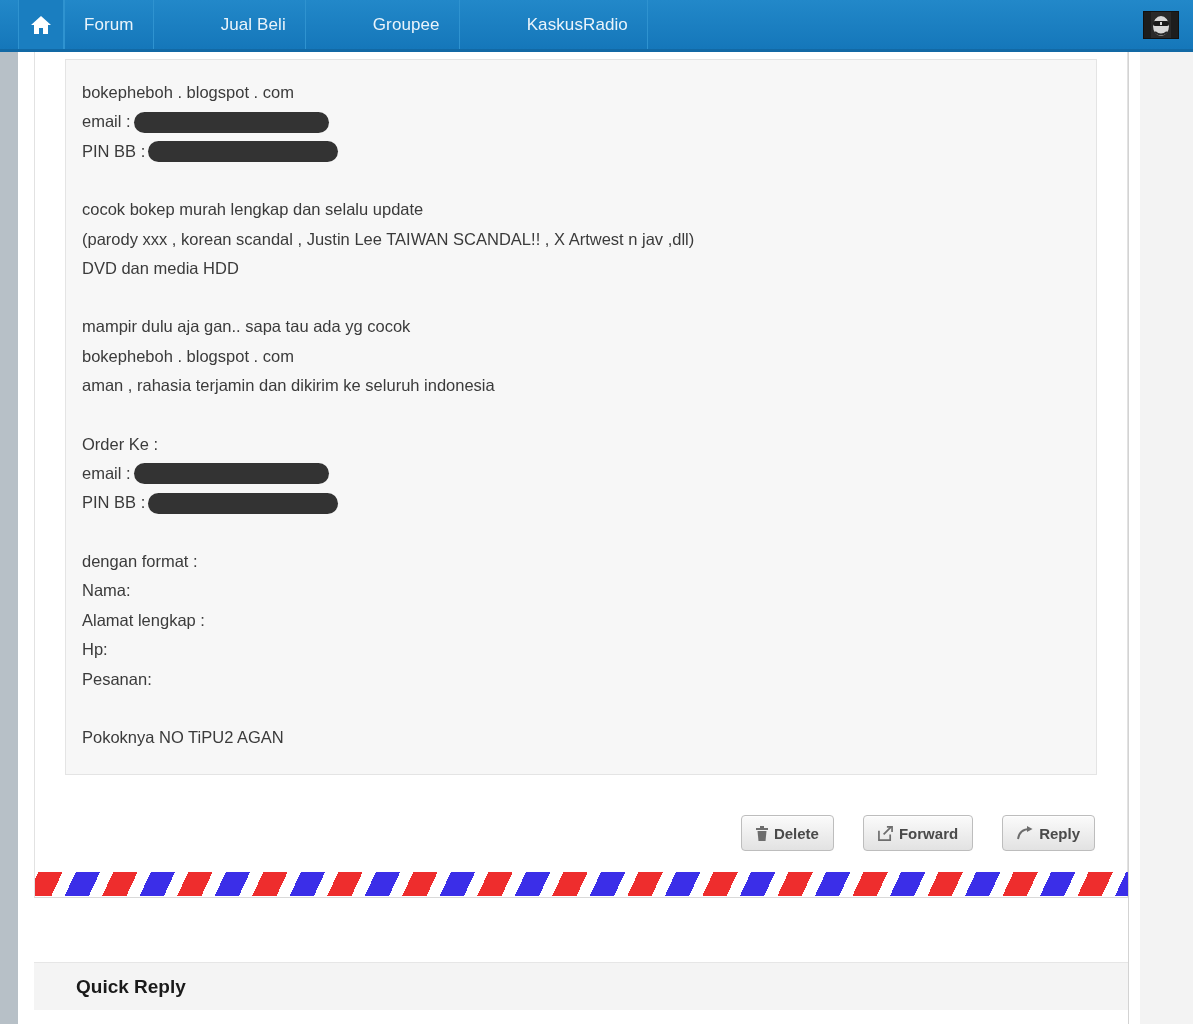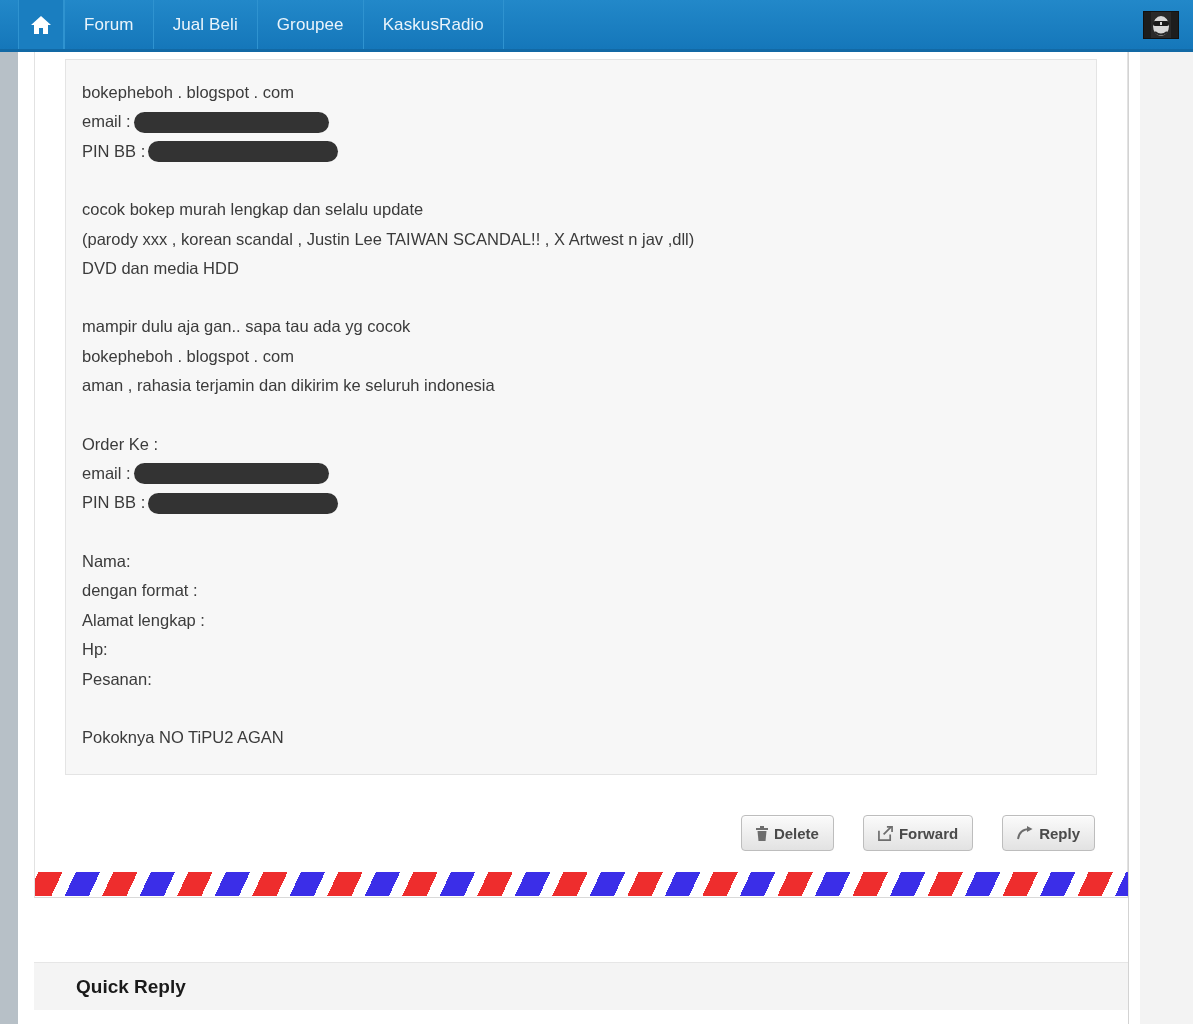--- a/index.html
+++ b/index.html
@@ -20,21 +20,21 @@
   .nav-home{
     position:absolute;left:18px;top:0;width:46px;height:49px;
     background:#1a7ec0;
     border-left:1px solid #2f93d0;border-right:1px solid #2f93d0;
     box-sizing:border-box;
     display:flex;align-items:center;justify-content:center;
     cursor:pointer;
   }
   .nav-home svg{display:block;}
   .nav-items{
-    position:absolute;left:64px;top:0;height:49px;display:flex;
+    position:absolute;left:64px;top:0;height:49px;display:flex;gap:48px;
   }
   .nav-item{
     height:49px;display:flex;align-items:center;
     padding:0 19px;
     color:#eaf4fb;font-size:17px;letter-spacing:.1px;
     border-right:1px solid #2f93d0;
     box-sizing:border-box;cursor:pointer;white-space:nowrap;
   }
   .nav-item:first-child{border-left:1px solid #2f93d0;}
   .nav-avatar{
@@ -185,22 +185,22 @@
       <div class="line"><span>DVD dan media HDD</span></div>
       <div class="line spacer"></div>
       <div class="line"><span>mampir dulu aja gan.. sapa tau ada yg cocok</span></div>
       <div class="line"><span>bokepheboh . blogspot . com</span></div>
       <div class="line"><span>aman , rahasia terjamin dan dikirim ke seluruh indonesia</span></div>
       <div class="line spacer"></div>
       <div class="line"><span>Order Ke :</span></div>
       <div class="line"><span>email :</span><span class="redact" style="width: 195px;"></span></div>
       <div class="line"><span>PIN BB :</span><span class="redact" style="width: 190px;"></span></div>
       <div class="line spacer"></div>
+      <div class="line"><span>dengan format :</span></div>
       <div class="line"><span>Nama:</span></div>
-      <div class="line"><span>dengan format :</span></div>
       <div class="line"><span>Alamat lengkap :</span></div>
       <div class="line"><span>Hp:</span></div>
       <div class="line"><span>Pesanan:</span></div>
       <div class="line spacer"></div>
       <div class="line"><span>Pokoknya NO TiPU2 AGAN</span></div>
     </div>
 
   <div class="actions">
 
     <div class="btn">

